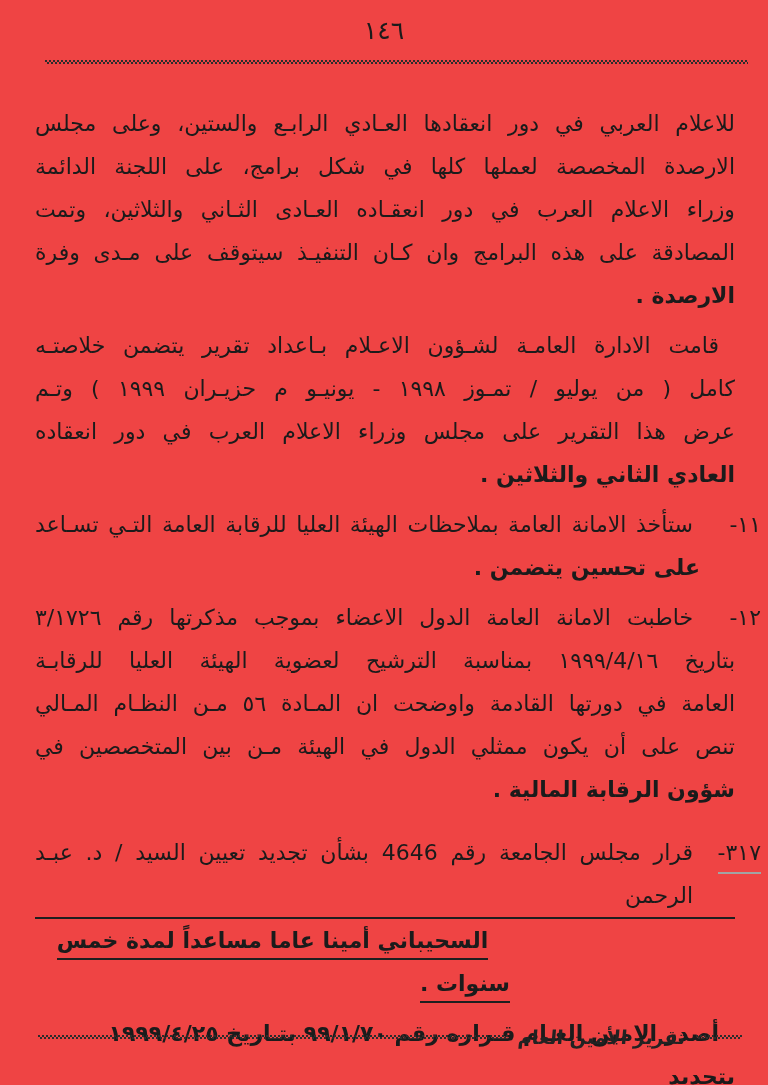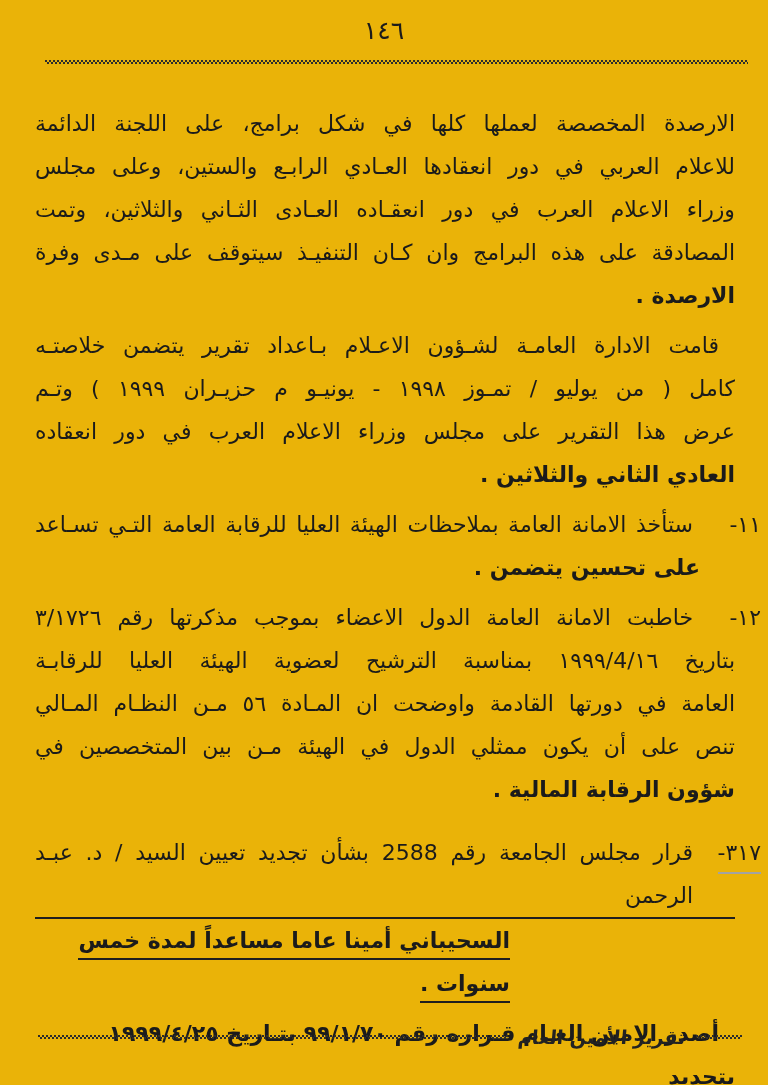--- a/index.html
+++ b/index.html
@@ -6,21 +6,21 @@
     margin: 0; padding: 0;
     width: 768px; height: 1085px;
     background: #ffffff;
     overflow: hidden;
     font-family: "DejaVu Sans", sans-serif;
     color: #1b1b1b;
   }
   .page {
     position: relative;
     width: 768px; height: 1085px;
-    background: #eab308;
+    background: #ef4444;
   }
   .page-number {
     padding-top: 16px;
     text-align: center;
     font-size: 25px;
     letter-spacing: 2px;
   }
   .wavy {
     height: 4px;
     background-image:
@@ -92,22 +92,22 @@
 <body>
 
 <div class="page">
 
   <div class="page-number">١٤٦</div>
 
   <div class="wavy rule-top"></div>
 
   <div class="text-body">
       <div class="block paragraph-1">
+        <div class="line">للاعلام العربي في دور انعقادها العـادي الرابـع والستين، وعلى مجلس</div>
         <div class="line first">الارصدة المخصصة لعملها كلها في شكل برامج، على اللجنة الدائمة</div>
-        <div class="line">للاعلام العربي في دور انعقادها العـادي الرابـع والستين، وعلى مجلس</div>
         <div class="line">وزراء الاعلام العرب في دور انعقـاده العـادى الثـاني والثلاثين، وتمت</div>
         <div class="line">المصادقة على هذه البرامج وان كـان التنفيـذ سيتوقف على مـدى وفرة</div>
         <div class="line no-stretch">الارصدة .</div>
       </div>
       <div class="block indent paragraph-2">
         <div class="line first">قامت الادارة العامـة لشـؤون الاعـلام بـاعداد تقرير يتضمن خلاصتـه</div>
         <div class="line">كامل ( من يوليو / تمـوز ١٩٩٨ - يونيـو م حزيـران ١٩٩٩ ) وتـم</div>
         <div class="line">عرض هذا التقرير على مجلس وزراء الاعلام العرب في دور انعقاده</div>
         <div class="line no-stretch">العادي الثاني والثلاثين .</div>
       </div>
@@ -119,22 +119,22 @@
       <div class="block item item-12">
         <span class="item-number">١٢-</span>
         <div class="line first">خاطبت الامانة العامة الدول الاعضاء بموجب مذكرتها رقم ٣/١٧٢٦</div>
         <div class="line">بتاريخ ١٩٩٩/4/١٦ بمناسبة الترشيح لعضوية الهيئة العليا للرقابـة</div>
         <div class="line">العامة في دورتها القادمة واوضحت ان المـادة ٥٦ مـن النظـام المـالي</div>
         <div class="line">تنص على أن يكون ممثلي الدول في الهيئة مـن بين المتخصصين في</div>
         <div class="line no-stretch">شؤون الرقابة المالية .</div>
       </div>
       <div class="block item item-317">
         <span class="item-number">٣١٧-</span>
-        <div class="line first">قرار مجلس الجامعة رقم 2588 بشأن تجديد تعيين السيد / د. عبـد الرحمن</div>
-        <div class="line no-stretch" style="margin-right: 225px;"><span class="ul-span">السحيباني أمينا عاما مساعداً لمدة خمس سنوات .</span></div>
+        <div class="line first">قرار مجلس الجامعة رقم 4646 بشأن تجديد تعيين السيد / د. عبـد الرحمن</div>
+        <div class="line no-stretch" style="margin-right: 225px; text-align: center;"><span class="ul-span">السحيباني أمينا عاما مساعداً لمدة خمس سنوات .</span></div>
       </div>
       <div class="block indent paragraph-3">
         <div class="line first no-stretch">أصدر الامين العـام قـراره رقم ٩٩/١/٧٠ بتـاريخ ١٩٩٩/٤/٢٥ بتجديد</div>
       </div>
     </div>
 
   <div class="footer">
     <div class="wavy wavy-long"></div>
     <div class="footer-title">تقرير الأمين العام</div>
     <div class="wavy wavy-short"></div>

